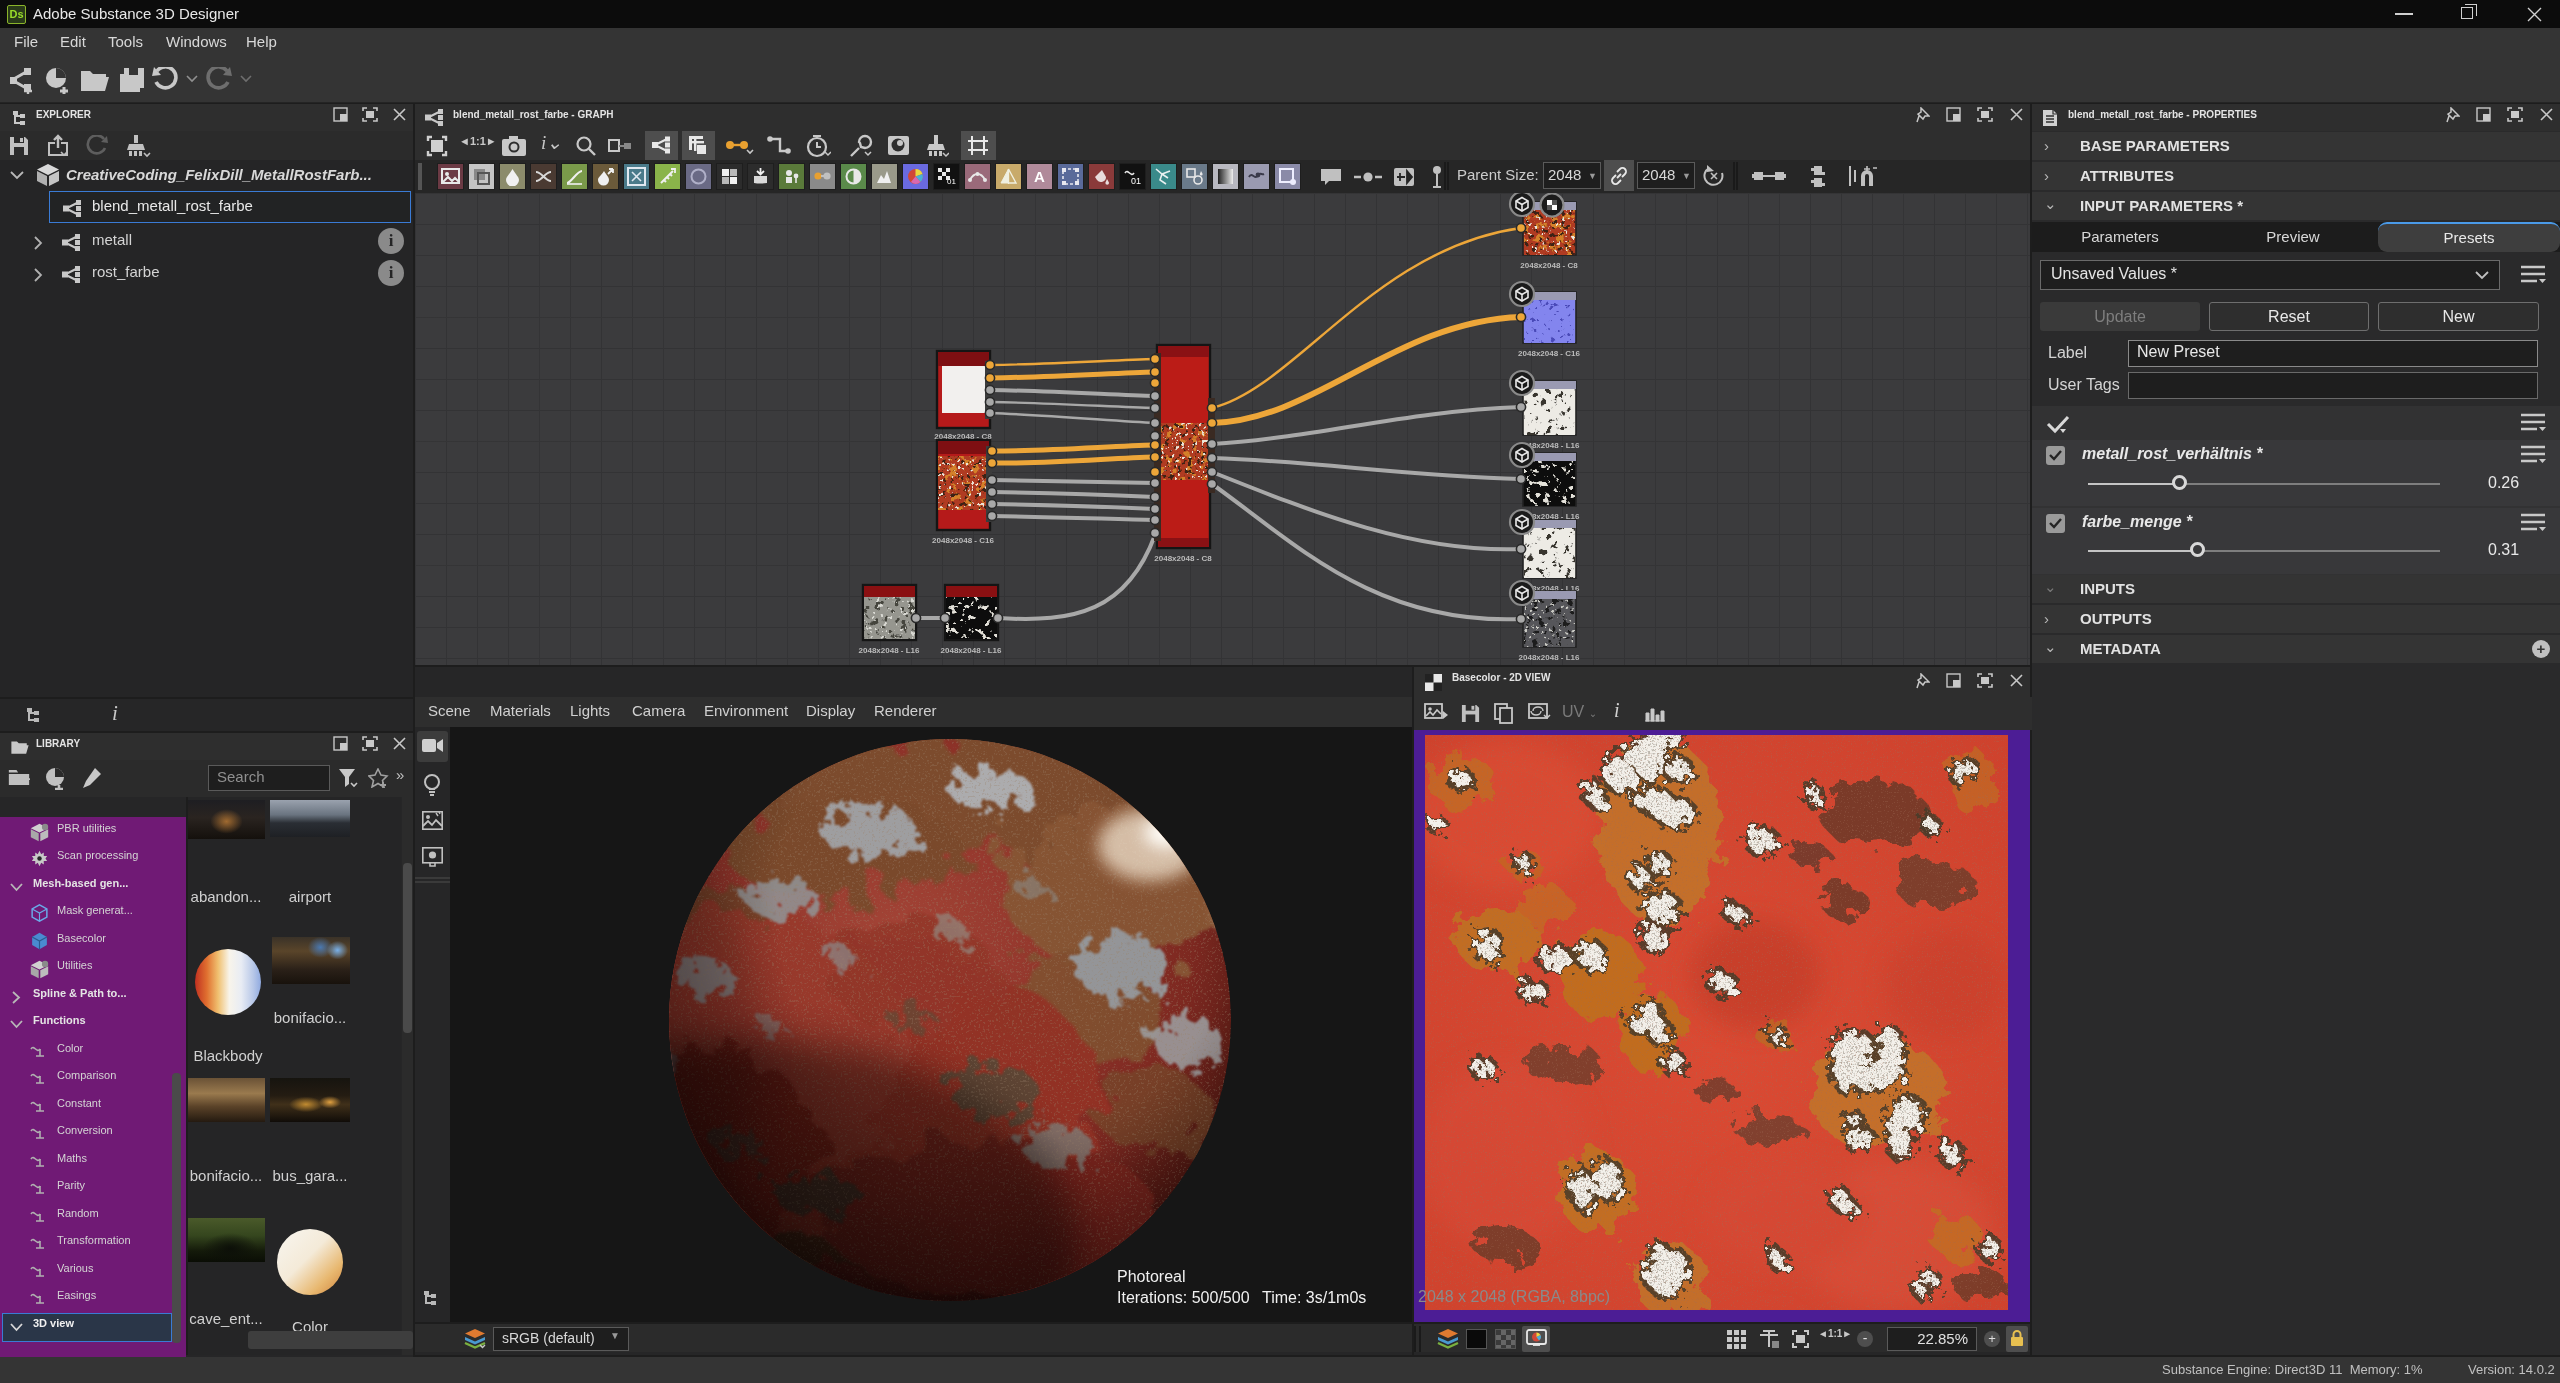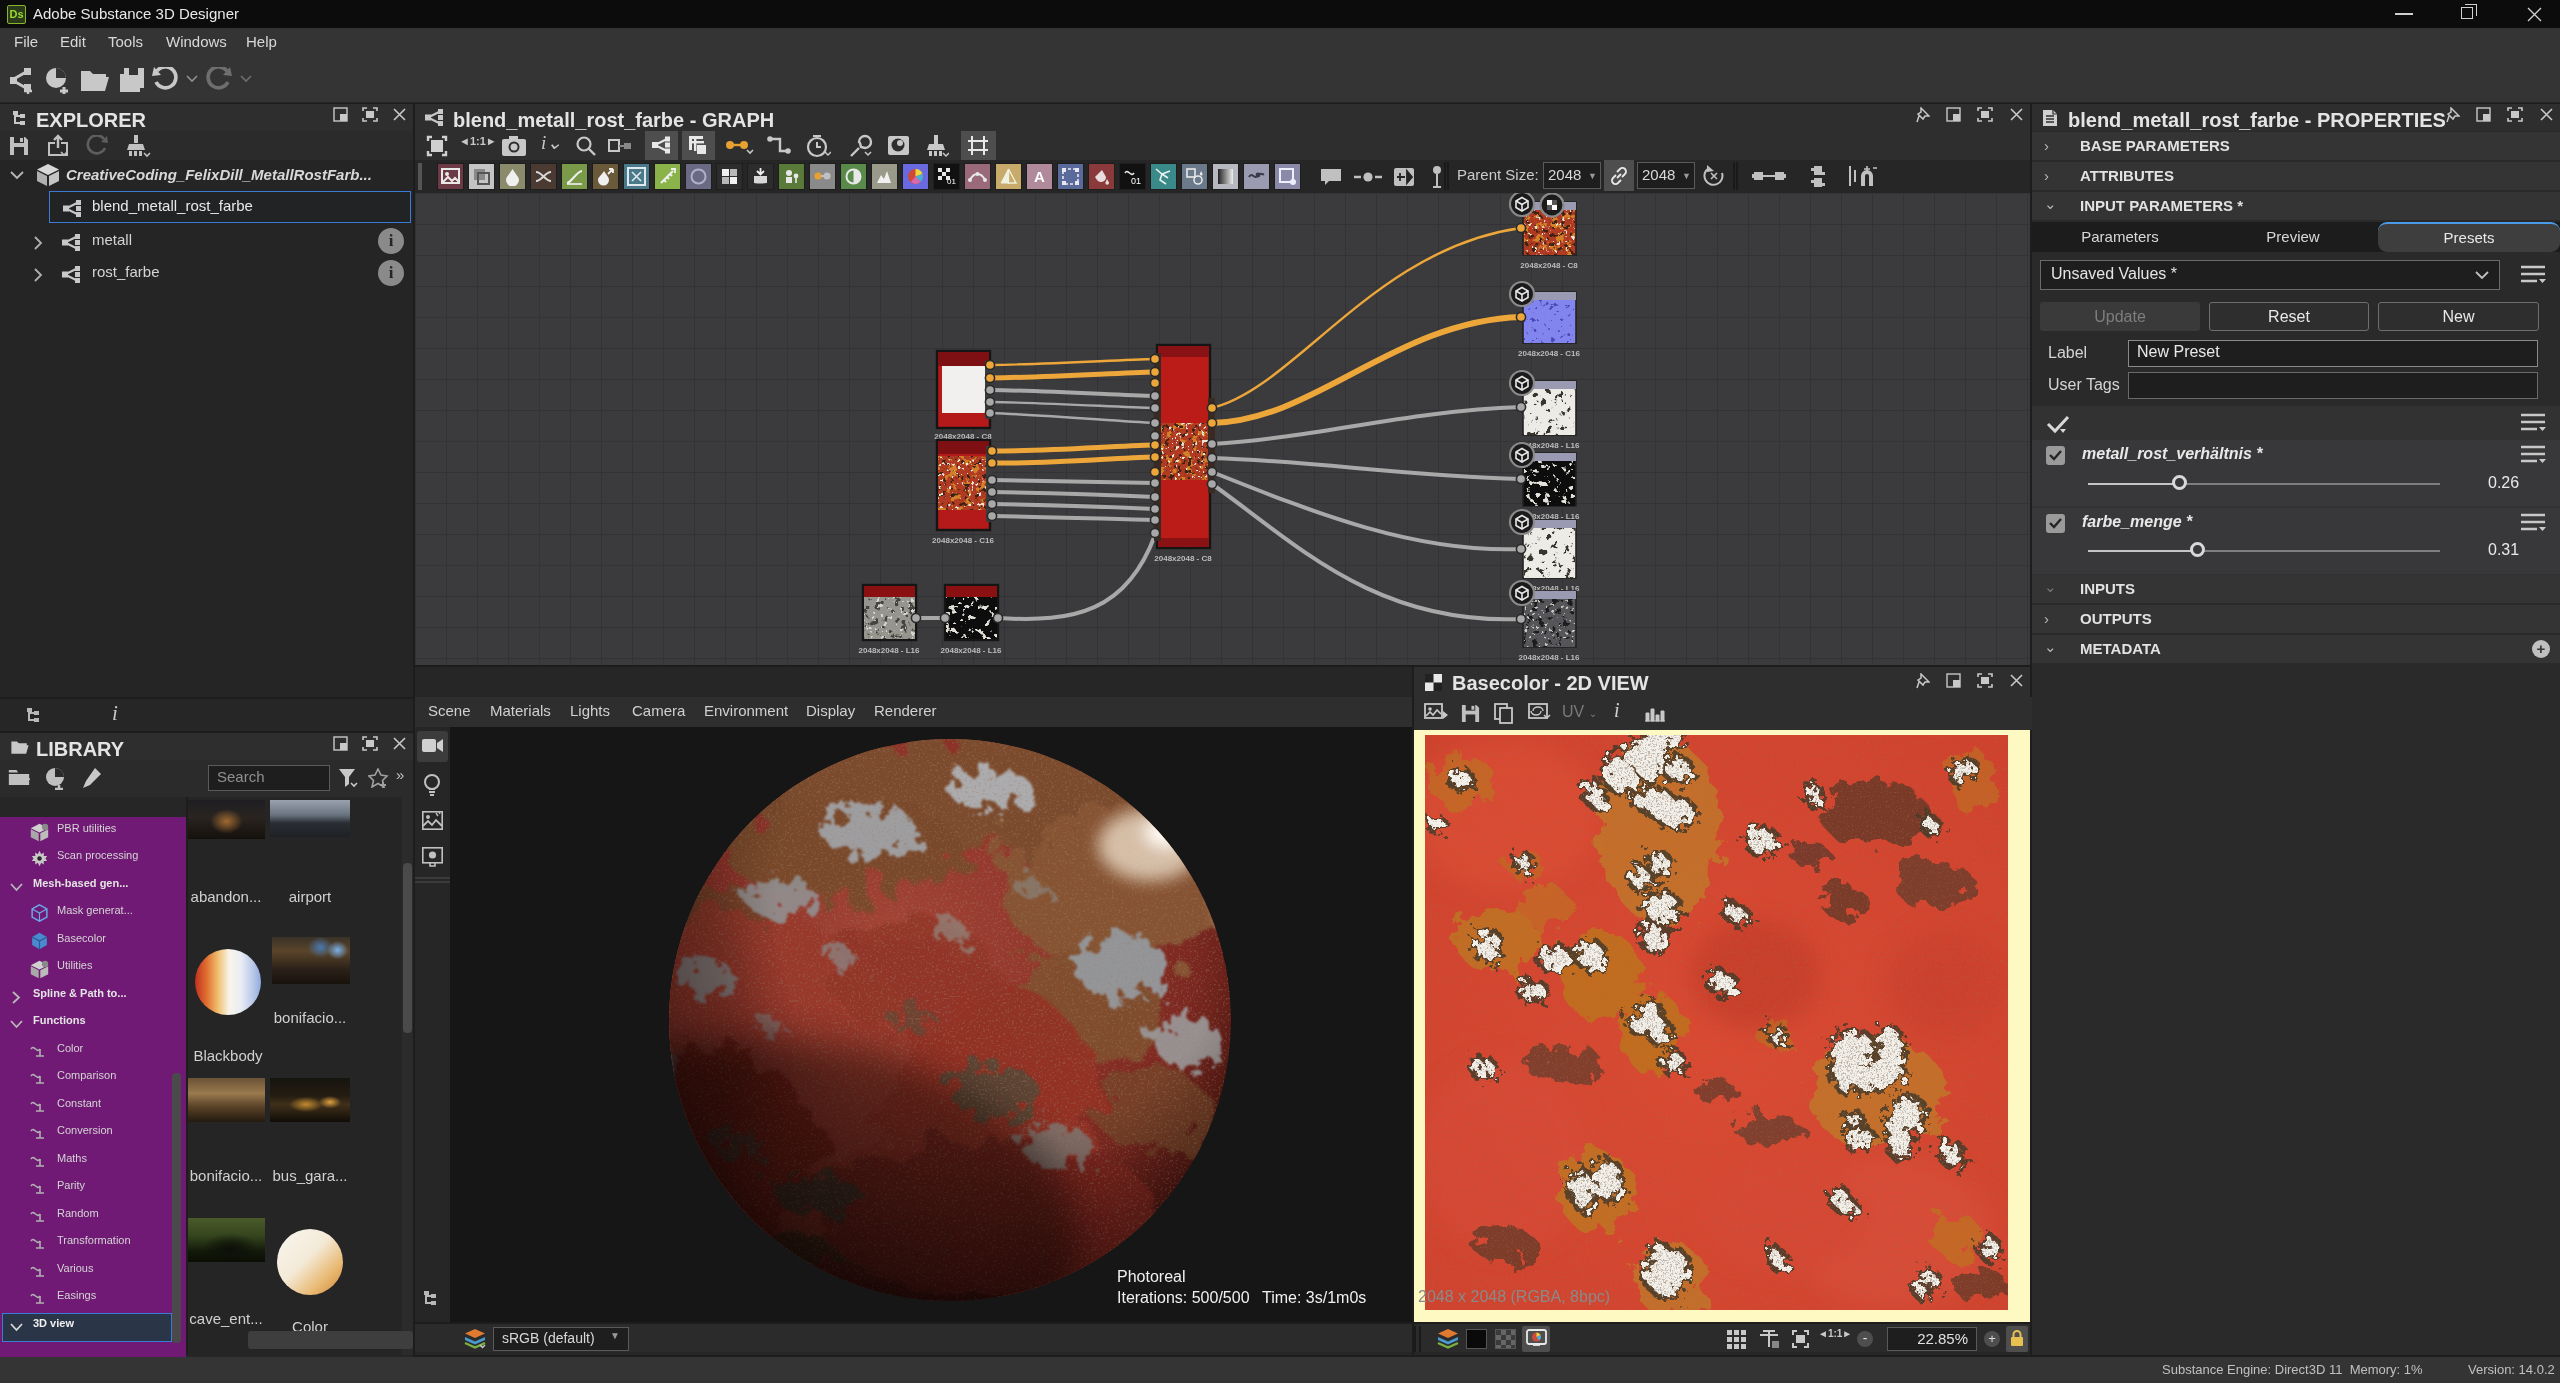--- a/index.html
+++ b/index.html
@@ -7,21 +7,21 @@
   font-family:"Liberation Sans", sans-serif; }
 .abs { position:absolute; }
 #app { position:relative; width:2560px; height:1383px; }
 
 #titlebar { position:absolute; left:0; top:0; width:2560px; height:28px; background:#0c0c0c; color:#e8e8e8; }
 #menubar { position:absolute; left:0; top:28px; width:2560px; height:29px; background:#343434; color:#d8d8d8; }
 #toolbar { position:absolute; left:0; top:57px; width:2560px; height:46px; background:#343434; border-bottom:1px solid #242424; }
 #statusbar { position:absolute; left:0; top:1357px; width:2560px; height:26px; background:#343434; color:#c0c0c0; font-size:13px; }
 
 .panel { position:absolute; background:#262627; }
-.phead { position:absolute; left:0; top:0; right:0; height:27px; background:#2e2e2e; color:#e4e4e4; font-size:20px; font-weight:bold; }
+.phead { position:absolute; left:0; top:0; right:0; height:27px; background:#2e2e2e; color:#e4e4e4; font-size:10px; font-weight:bold; }
 .phead .t { position:absolute; top:5px; }
 .hicons { position:absolute; right:6px; top:3px; display:flex; gap:14px; color:#c8c8c8; }
 .hicons svg { display:block; }
 
 .sechead { position:absolute; left:0; right:0; height:28px; background:#343434; color:#e2e2e2; font-weight:bold; font-size:15px; line-height:28px; }
 .sechead .chev { position:absolute; left:12px; top:0; font-weight:normal; color:#b8b8b8; }
 .sechead .lbl { position:absolute; left:48px; }
 </style>
 </head>
 <body>
@@ -1089,21 +1089,21 @@
           <path d="M5 8 a5 4 0 0 1 10 0 M13 8 a5 4 0 0 1 -10 0" stroke="#c8c8c8" stroke-width="1.4" fill="none"></path>
           <path d="M16 12 l3 3 3 -3" stroke="#c8c8c8" stroke-width="1.5" fill="none"></path>
         </svg>
     <div class="abs" style="left:148px;top:6px;font-size:16px;color:#7a7a7a;">UV <span style="font-size:10px;">⌄</span></div>
     <div class="abs" style="left:200px;top:2px;font-style:italic;font-family:'Liberation Serif',serif;font-size:20px;color:#d0d0d0;">i</div>
     <svg class="abs" style="left:230px;top:6px;" width="22" height="20">
           <path d="M2 18 v-8 h3 v8 z M7 18 v-12 h3 v12 z M12 18 v-6 h3 v6 z M17 18 v-10 h3 v10 z M1 18 h20" stroke="#c8c8c8" fill="#c8c8c8"></path>
         </svg>
   </div>
 
-  <div class="abs" style="left:0;top:63px;width:616px;height:592px;background:#fef9c3;">
+  <div class="abs" style="left:0;top:63px;width:616px;height:592px;background:#4c1d95;">
     <div class="abs" style="left:11px;top:5px;width:583px;height:575px;overflow:hidden;"><svg width="583" height="575">
 <defs>
 <filter id="rrough" x="-30%" y="-30%" width="160%" height="160%">
   <feTurbulence type="fractalNoise" baseFrequency="0.05" numOctaves="4" seed="7" result="n"></feTurbulence>
   <feDisplacementMap in="SourceGraphic" in2="n" scale="34"></feDisplacementMap>
 </filter>
 <filter id="rrough3" x="-40%" y="-40%" width="180%" height="180%">
   <feTurbulence type="fractalNoise" baseFrequency="0.13" numOctaves="3" seed="17" result="n"></feTurbulence>
   <feDisplacementMap in="SourceGraphic" in2="n" scale="26"></feDisplacementMap>
 </filter>

